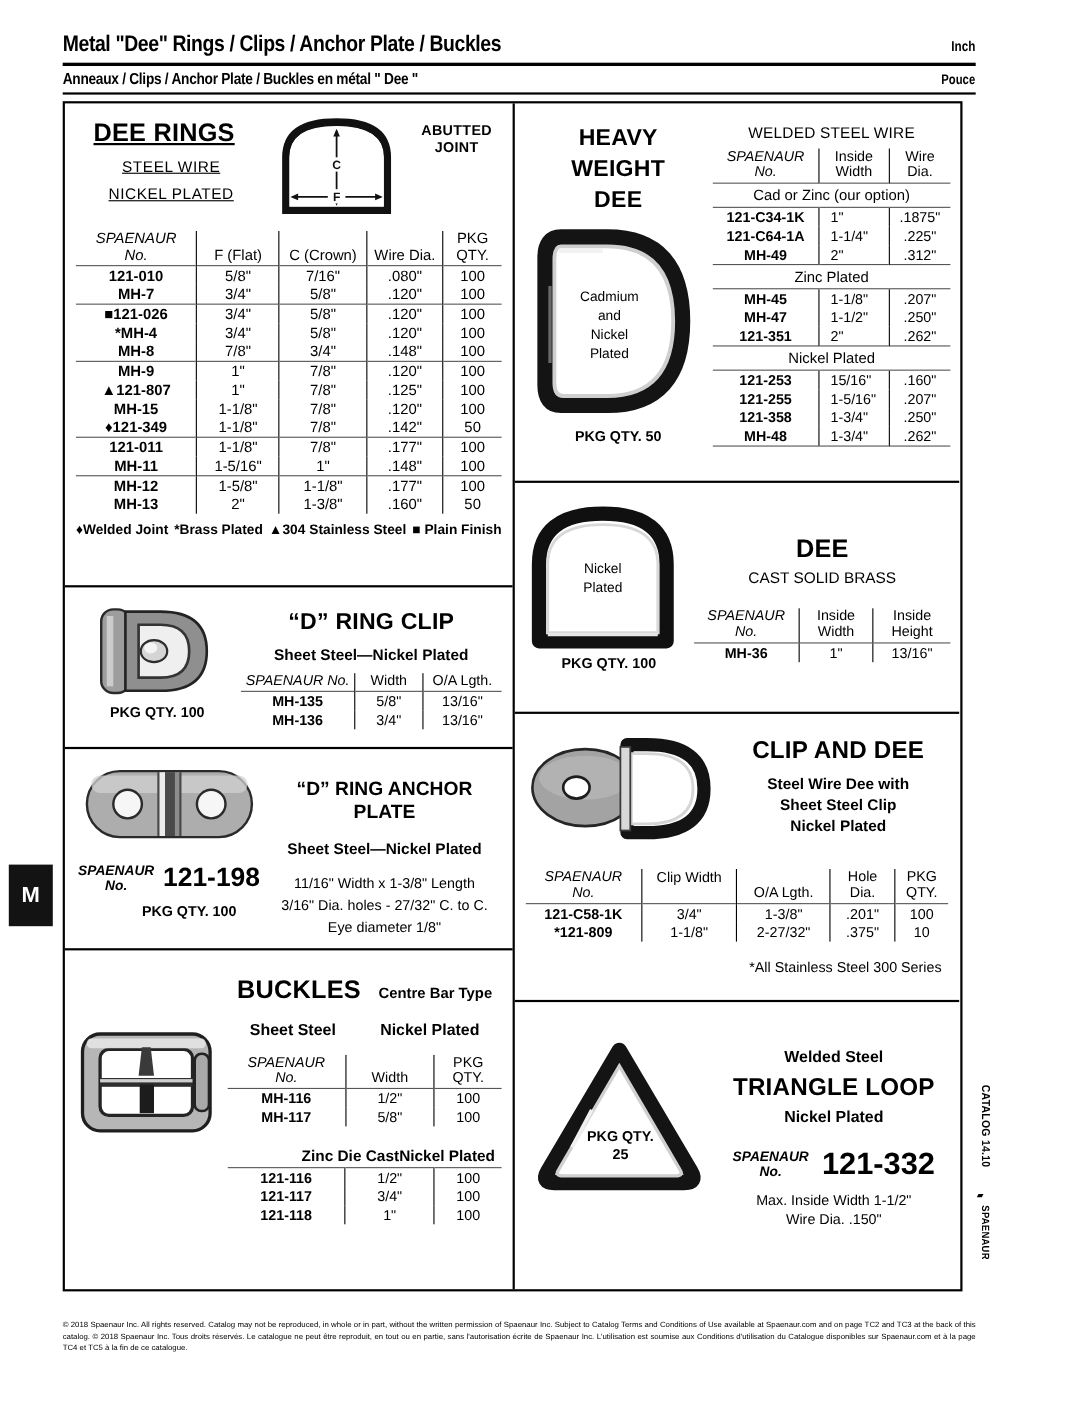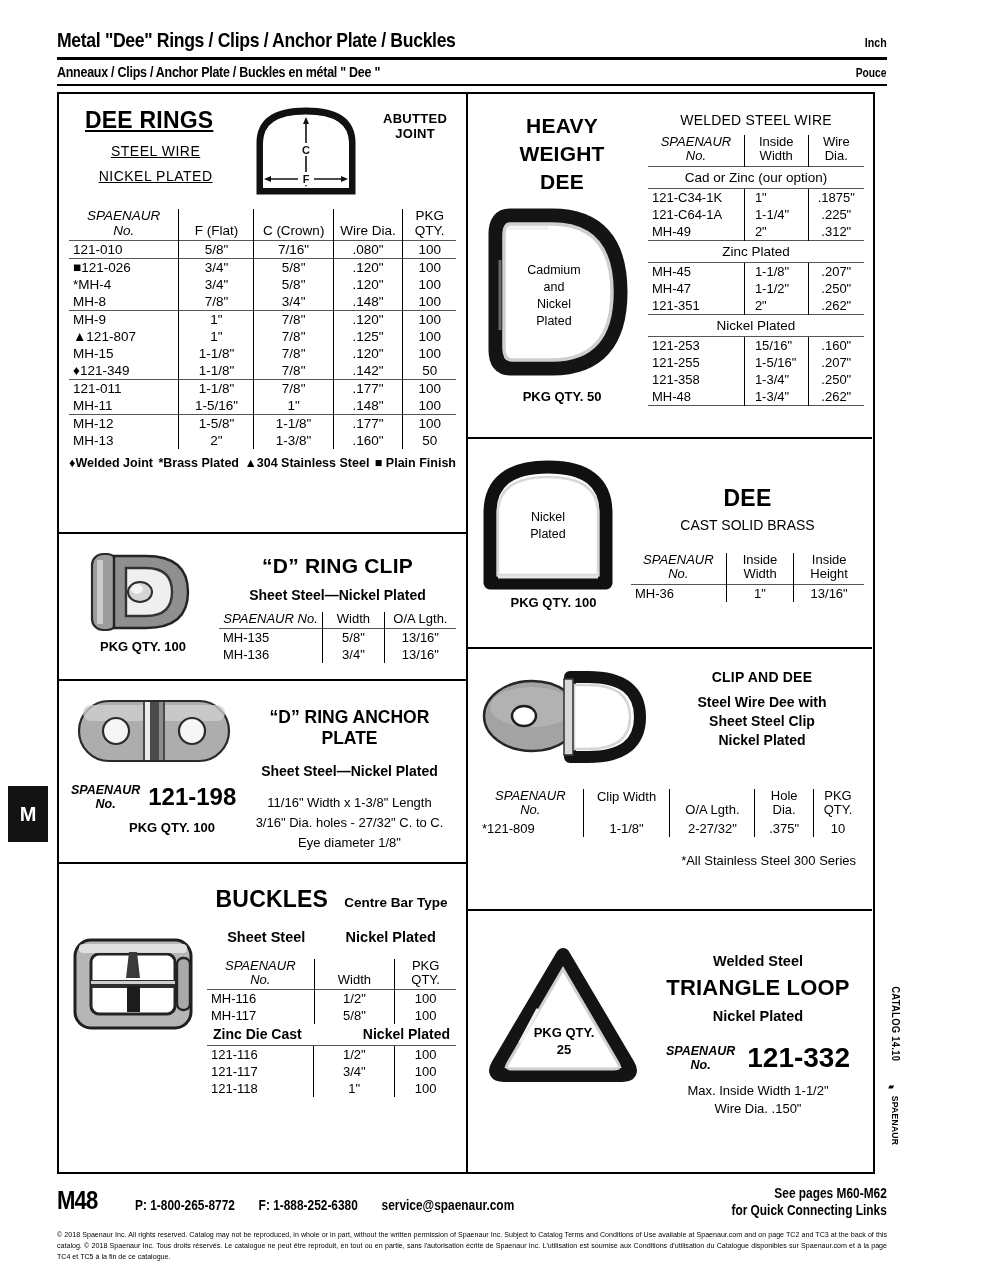--- a/index.html
+++ b/index.html
@@ -63,21 +63,21 @@
   .subb { font-size: 13.5px; font-weight: bold; }
   .ctr { text-align: center; }
 
   
   table { border-collapse: collapse; font-size: 13px; }
   td, th { padding: 0; font-weight: normal; }
   .tb-hd { font-weight: bold; text-align: center; line-height: 1.08; }
   .tb-hd .it { font-style: italic; }
   .vline { border-left: 1.5px solid #000; }
   .cell { text-align: center; padding: 1px 4px; }
-  .pn { font-weight: normal; text-align: left; padding: 1px 4px; white-space: nowrap; }
+  .pn { font-weight: bold; text-align: center; padding: 1px 4px; white-space: nowrap; }
 
   
   .s-deerings { height: 440px; padding: 9px 10px 0 10px; }
   .dr-top { display: flex; align-items: flex-start; }
   .dr-left { width: 180px; padding-top: 4px; text-decoration: underline; }
   .dr-mid { width: 136px; position: relative; }
   .dr-right { width: 85px; padding-top: 8px; }
 
   .dr-tbl { width: 100%; margin-top: 6px; }
   .dr-tbl td { font-size: 13.5px; }
@@ -179,20 +179,27 @@
           </tbody>
             <tbody id="dr-body">
               <tr>
                 <td class="pn" style="border-top: 1.4px solid rgb(85, 85, 85);">121-010</td>
                 <td class="cell vline" style="border-top: 1.4px solid rgb(85, 85, 85);">5/8"</td>
                 <td class="cell vline" style="border-top: 1.4px solid rgb(85, 85, 85);">7/16"</td>
                 <td class="cell vline" style="border-top: 1.4px solid rgb(85, 85, 85);">.080"</td>
                 <td class="cell vline" style="border-top: 1.4px solid rgb(85, 85, 85);">100</td>
               </tr>
               <tr>
+                <td class="pn">MH-7</td>
+                <td class="cell vline">3/4"</td>
+                <td class="cell vline">5/8"</td>
+                <td class="cell vline">.120"</td>
+                <td class="cell vline">100</td>
+              </tr>
+              <tr>
                 <td class="pn" style="border-top: 1.4px solid rgb(85, 85, 85);">■121-026</td>
                 <td class="cell vline" style="border-top: 1.4px solid rgb(85, 85, 85);">3/4"</td>
                 <td class="cell vline" style="border-top: 1.4px solid rgb(85, 85, 85);">5/8"</td>
                 <td class="cell vline" style="border-top: 1.4px solid rgb(85, 85, 85);">.120"</td>
                 <td class="cell vline" style="border-top: 1.4px solid rgb(85, 85, 85);">100</td>
               </tr>
               <tr>
                 <td class="pn">*MH-4</td>
                 <td class="cell vline">3/4"</td>
                 <td class="cell vline">5/8"</td>
@@ -383,21 +390,21 @@
                   <td class="cell vline" style="border-top: 1.4px solid rgb(85, 85, 85);">1/2"</td>
                   <td class="cell vline" style="border-top: 1.4px solid rgb(85, 85, 85);">100</td>
                 </tr>
                 <tr>
                   <td class="pn">MH-117</td>
                   <td class="cell vline">5/8"</td>
                   <td class="cell vline">100</td>
                 </tr>
               </tbody>
           </table>
-          <div style="display:flex;justify-content:space-between;margin-top:2px;padding:0 6px">
+          <div style="display:flex;justify-content:flex-end;margin-top:18px;padding:0 6px">
             <div class="subb" style="font-size:14px">Zinc Die Cast</div>
             <div class="subb" style="font-size:14px">Nickel Plated</div>
           </div>
           <table style="width:100%;margin-top:3px">
             <tbody id="buck2-body">
                 <tr>
                   <td class="pn" style="border-top: 1.4px solid rgb(85, 85, 85); width: 108px;">121-116</td>
                   <td class="cell vline" style="border-top: 1.4px solid rgb(85, 85, 85); width: 82px;">1/2"</td>
                   <td class="cell vline" style="border-top: 1.4px solid rgb(85, 85, 85); width: 62px;">100</td>
                 </tr>
@@ -579,21 +586,21 @@
             <svg width="180" height="110" viewBox="0 0 180 110">
               <ellipse cx="54" cy="57" rx="48" ry="35" fill="#a3a3a3" stroke="#262626" stroke-width="2.4"></ellipse>
               <ellipse cx="54" cy="48" rx="42" ry="20" fill="#bcbcbc" opacity=".6"></ellipse>
               <ellipse cx="46" cy="57" rx="12" ry="10" fill="#fff" stroke="#1d1d1d" stroke-width="2.4"></ellipse>
               <path d="M92 18 L110 18 Q162 18 162 58 Q162 98 110 98 L92 98 Z" fill="none" stroke="#131313" stroke-width="12" stroke-linejoin="round"></path>
               <path d="M96 26 L110 26 Q152 26 152 58 Q152 90 110 90 L96 90 Z" fill="#fff" stroke="#d5d5d5" stroke-width="2.5"></path>
               <rect x="86" y="20" width="9" height="76" fill="#d8d8d8" stroke="#3a3a3a" stroke-width="1.6"></rect>
             </svg>
           </div>
           <div style="flex:1;padding-top:10px">
-            <div class="bigttl ctr" style="font-size:14px">CLIP AND DEE</div>
+            <div class="bigttl ctr" style="font-size:22px">CLIP AND DEE</div>
             <div class="subb ctr" style="font-size:14px;margin-top:9px">Steel Wire Dee with</div>
             <div class="subb ctr" style="font-size:14px;margin-top:3px">Sheet Steel Clip</div>
             <div class="subb ctr" style="font-size:14px;margin-top:3px">Nickel Plated</div>
           </div>
         </div>
         <table style="width:100%;margin-top:16px">
           <tbody>
               <tr class="tb-hd">
             <td style="width:104px;padding-bottom:3px">
               <div class="it">SPAENAUR</div>
@@ -606,20 +613,27 @@
               <div>Dia.</div>
             </td>
             <td class="vline" style="width:48px;padding-bottom:3px">
               <div>PKG</div>
               <div>QTY.</div>
             </td>
           </tr>
           </tbody>
             <tbody id="cd-body">
               <tr>
+                <td class="pn" style="border-top: 1.4px solid rgb(85, 85, 85);">121-C58-1K</td>
+                <td class="cell vline" style="border-top: 1.4px solid rgb(85, 85, 85);">3/4"</td>
+                <td class="cell vline" style="border-top: 1.4px solid rgb(85, 85, 85);">1-3/8"</td>
+                <td class="cell vline" style="border-top: 1.4px solid rgb(85, 85, 85);">.201"</td>
+                <td class="cell vline" style="border-top: 1.4px solid rgb(85, 85, 85);">100</td>
+              </tr>
+              <tr>
                 <td class="pn">*121-809</td>
                 <td class="cell vline">1-1/8"</td>
                 <td class="cell vline">2-27/32"</td>
                 <td class="cell vline">.375"</td>
                 <td class="cell vline">10</td>
               </tr>
             </tbody>
         </table>
         <div class="sub" style="text-align:right;font-size:13px;margin-top:16px;padding-right:6px">*All Stainless Steel 300 Series</div>
       </div>
@@ -648,27 +662,15 @@
             <div style="font-size:28px;font-weight:bold;margin-left:12px">121-332</div>
           </div>
           <div class="sub ctr" style="font-size:13px;margin-top:9px">Max. Inside Width 1-1/2"</div>
           <div class="sub ctr" style="font-size:13px;margin-top:3px">Wire Dia. .150"</div>
         </div>
       </div>
     </div>
   </div>
 
   <div class="foot">
-    <div class="foot-rowm">
-      <div class="foot-m">M48</div>
-      <div class="foot-contact">
-        <span>P: 1-800-265-8772</span>
-        <span>F: 1-888-252-6380</span>
-        <span>service@spaenaur.com</span>
-      </div>
-      <div class="foot-see">
-        <div>See pages M60-M62</div>
-        <div>for Quick Connecting Links</div>
-      </div>
-    </div>
     <div class="foot-fine">© 2018 Spaenaur Inc. All rights reserved. Catalog may not be reproduced, in whole or in part, without the written permission of Spaenaur Inc. Subject to Catalog Terms and Conditions of Use available at Spaenaur.com and on page TC2 and TC3 at the back of this catalog. © 2018 Spaenaur Inc. Tous droits réservés. Le catalogue ne peut être reproduit, en tout ou en partie, sans l'autorisation écrite de Spaenaur Inc. L'utilisation est soumise aux Conditions d'utilisation du Catalogue disponibles sur Spaenaur.com et à la page TC4 et TC5 à la fin de ce catalogue.</div>
   </div>
 </div>
 
 </body></html>

